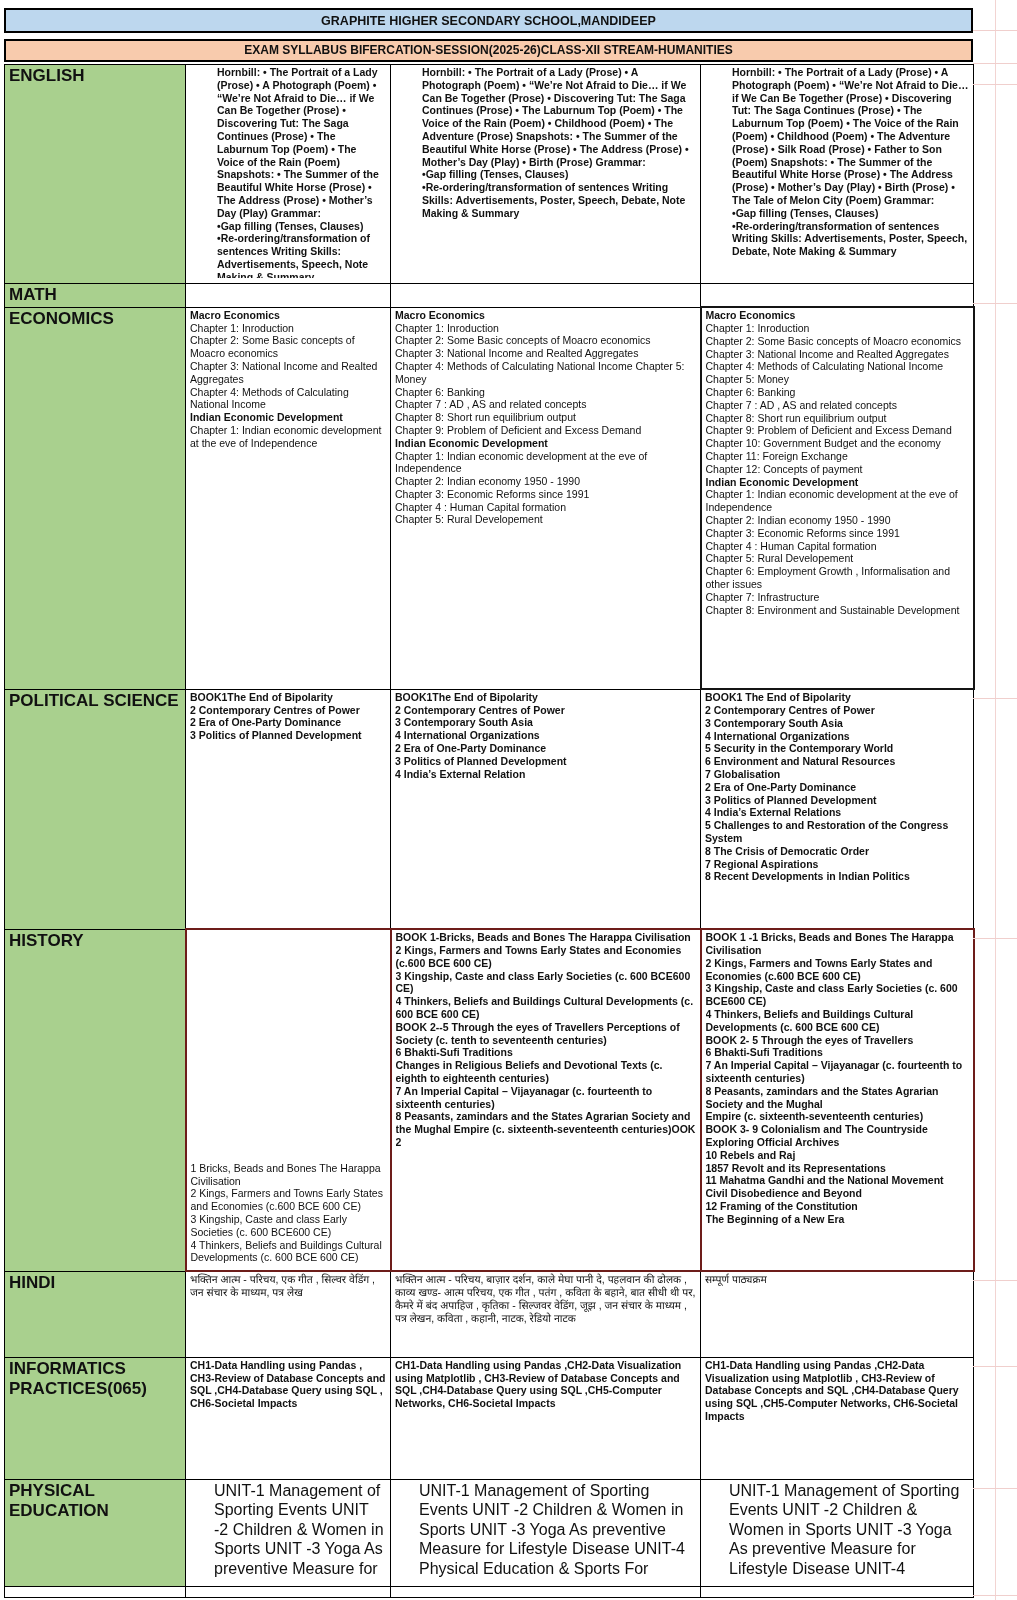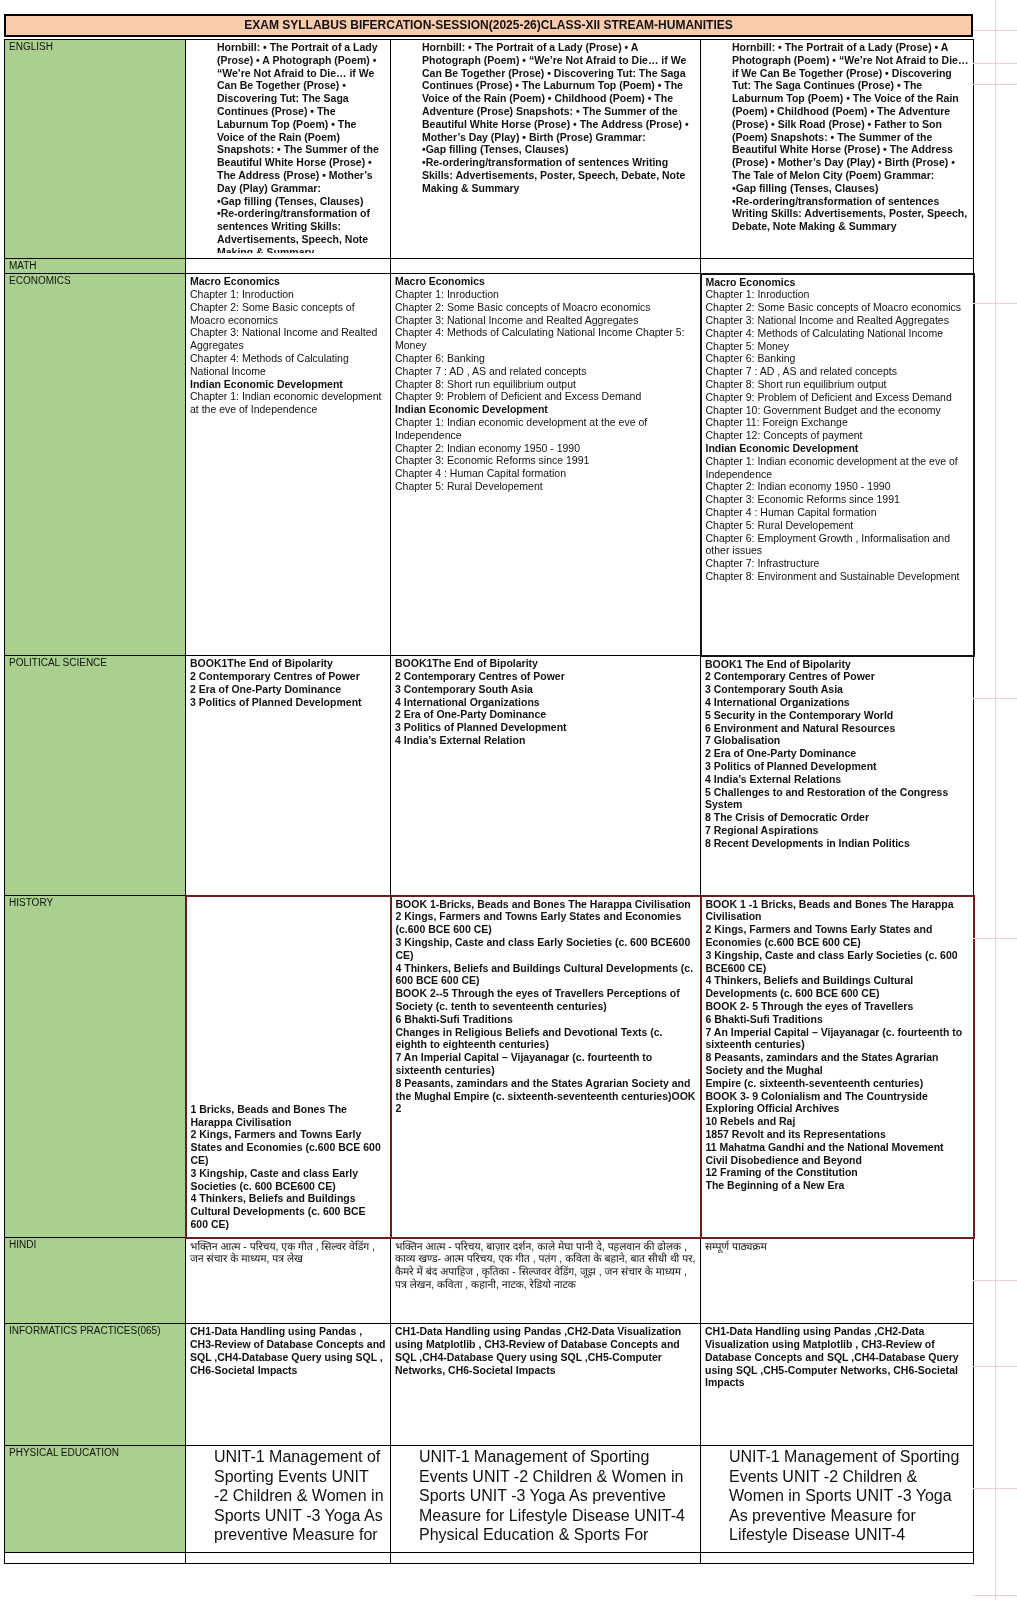--- a/index.html
+++ b/index.html
@@ -8,47 +8,48 @@
   .sheet{position:absolute;left:4px;top:8px;width:969px;}
   .bar{box-sizing:border-box;border:2px solid #000;text-align:center;
        font-weight:700;}
   .bar.title{background:#bdd7ee;font-size:12.5px;padding:4px 0 3px;}
   .gap{height:6px;}
   .bar.subtitle{background:#f8cbad;font-size:12px;padding:2px 0 3px;}
   table{border-collapse:collapse;table-layout:fixed;width:969px;margin-top:2px;}
   td{border:1px solid #000;vertical-align:top;padding:1px 4px;
      font-size:10.5px;line-height:1.22;box-sizing:border-box;overflow:hidden;}
   tr.head td{background:#ffe699;font-weight:700;font-size:11px;height:19px;}
-  td.subj{background:#a9d08e;font-weight:400;font-size:10px;}
+  td.subj{background:#a9d08e;font-weight:700;font-size:17px;}
   .cellbox{overflow:hidden;}
   .ln{min-height:3px;}
   .ln.b{font-weight:700;}
   .r-english td{height:219px}   .r-english .cellbox{height:212px;font-weight:700;margin-left:27px;}
   .r-math td{height:14px}
   .r-econ td{height:382px}      .r-econ .cellbox{height:375px;font-weight:400;}
   .r-polsci td{height:240px}    .r-polsci .cellbox{height:233px;font-weight:700;}
   .r-history td{height:342px}   .r-history .cellbox{height:333px;font-weight:700;}
-  .r-history .cellbox.plain{font-weight:700;}
+  .r-history .cellbox.plain{font-weight:400;}
   .r-hindi td{height:86px}      .r-hindi .cellbox{height:80px;font-weight:400;}
   .r-inf td{height:122px}       .r-inf .cellbox{height:114px;font-weight:700;}
   .r-pe td{height:107px}        .r-pe .cellbox{height:100px;font-weight:400;font-size:16px;margin-left:24px;}
   .r-stub td{height:11px}
   .bottom{display:flex;flex-direction:column;justify-content:flex-end;}
   td.hl-black{border:2px solid #141414;}
   tr.r-history td.hl-red{border:2px solid #6d1d1a;margin-left:27px;}
   
   .gutter{position:absolute;right:0;top:0;width:44px;height:1600px;}
   .gutter .v{position:absolute;left:22px;top:0;width:1px;height:1600px;background:#f2d4d2;}
   .gutter .h{position:absolute;left:0;width:44px;height:1px;background:#f0cfcd;}
 </style>
 </head>
 <body>
 
 <div class="sheet">
 
+  <div class="bar title">GRAPHITE HIGHER SECONDARY SCHOOL,MANDIDEEP</div>
   <div class="gap"></div>
   <div class="bar subtitle">EXAM SYLLABUS BIFERCATION-SESSION(2025-26)CLASS-XII STREAM-HUMANITIES</div>
 
   <table>
     <colgroup>
       <col style="width:181px">
         <col style="width:205px">
         <col style="width:310px">
         <col style="width:273px">
     </colgroup>

